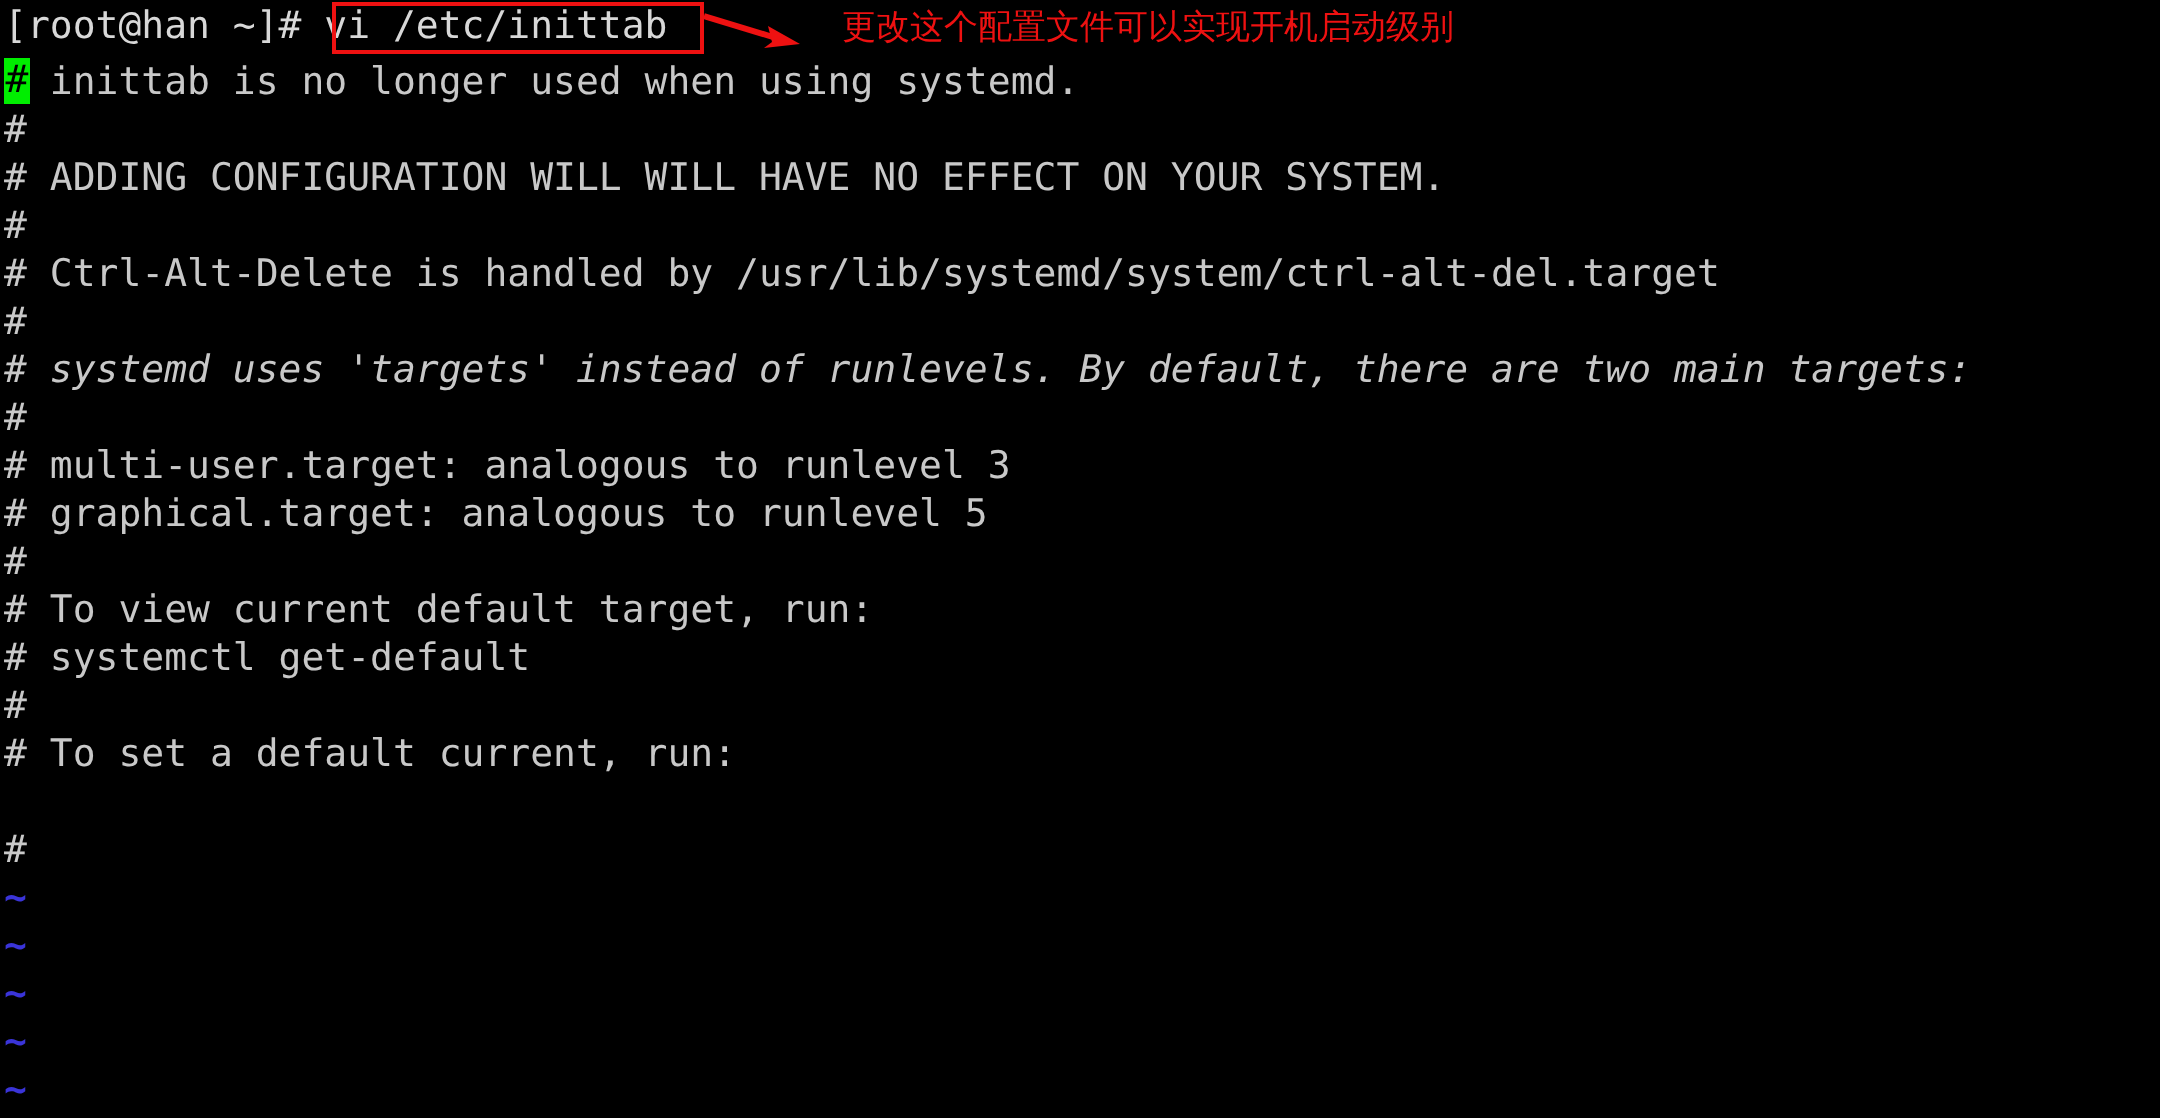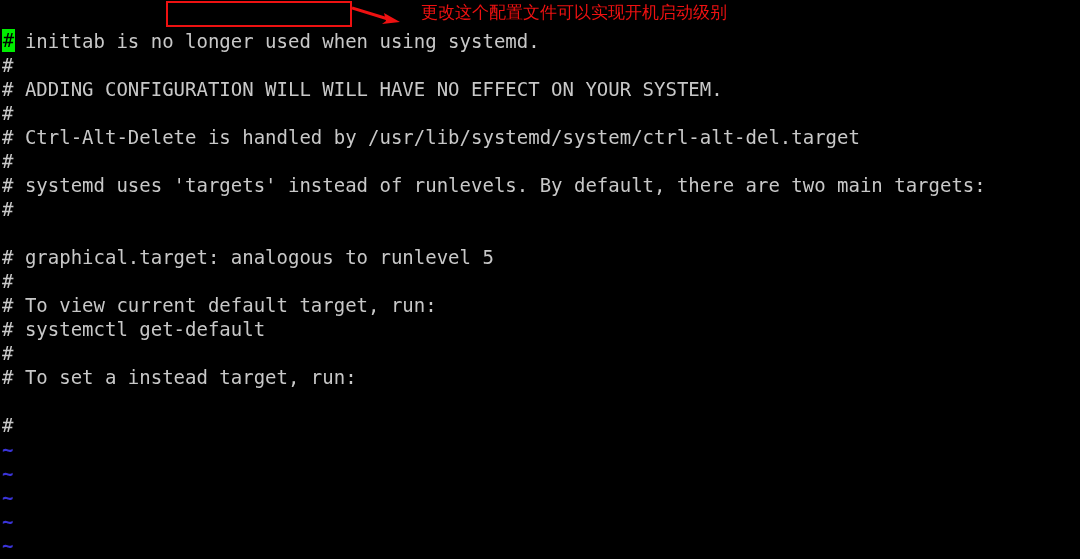--- a/index.html
+++ b/index.html
@@ -74,48 +74,50 @@
     position: absolute;
     left: 352px;
     top: 4px;
     width: 48px;
     height: 22px;
   }
   #ann-text {
     position: absolute;
     left: 421px;
     top: 4px;
-    font-family: Liberation Mono, monospace;
+    font-family: Liberation Sans, sans-serif;
     font-size: 17px;
     line-height: 20px;
     color: #ee1111;
     white-space: pre;
     letter-spacing: 0px;
   }
 </style>
 </head>
 <body>
 
 <div id="terminal">
 
+  <div class="line prompt" style="top:1px;">[root@han ~]# vi /etc/inittab</div>
 
   <div class="line comment" style="top:29px;"># inittab is no longer used when using systemd.</div>
   <div class="line comment" style="top:53px;">#</div>
   <div class="line comment" style="top:77px;"># ADDING CONFIGURATION WILL WILL HAVE NO EFFECT ON YOUR SYSTEM.</div>
   <div class="line comment" style="top:101px;">#</div>
   <div class="line comment" style="top:125px;text-align:right;"># Ctrl-Alt-Delete is handled by /usr/lib/systemd/system/ctrl-alt-del.target</div>
   <div class="line comment" style="top:149px;">#</div>
-  <div class="line comment" style="top:173px;"># systemd uses 'targets' instead of runlevels. By default, there are two main targets:</div>
+  <div class="line comment" style="top:173px;font-style:italic;"># systemd uses 'targets' instead of runlevels. By default, there are two main targets:</div>
   <div class="line comment" style="top:197px;">#</div>
+  <div class="line comment" style="top:221px;"># multi-user.target: analogous to runlevel 3</div>
   <div class="line comment" style="top:245px;"># graphical.target: analogous to runlevel 5</div>
   <div class="line comment" style="top:269px;">#</div>
   <div class="line comment" style="top:317px;"># systemctl get-default</div>
   <div class="line comment" style="top:293px;"># To view current default target, run:</div>
   <div class="line comment" style="top:341px;">#</div>
-  <div class="line comment" style="top:365px;"># To set a instead target, run:</div>
+  <div class="line comment" style="top:365px;"># To set a default current, run:</div>
   <div class="line comment" style="top:413px;">#</div>
 
   <div class="line tilde" style="top:437px;">~</div>
   <div class="line tilde" style="top:461px;">~</div>
   <div class="line tilde" style="top:485px;">~</div>
   <div class="line tilde" style="top:509px;">~</div>
   <div class="line tilde" style="top:533px;">~</div>
 
   <div id="cursor-block"></div>
   <div id="cursor-char">#</div>

